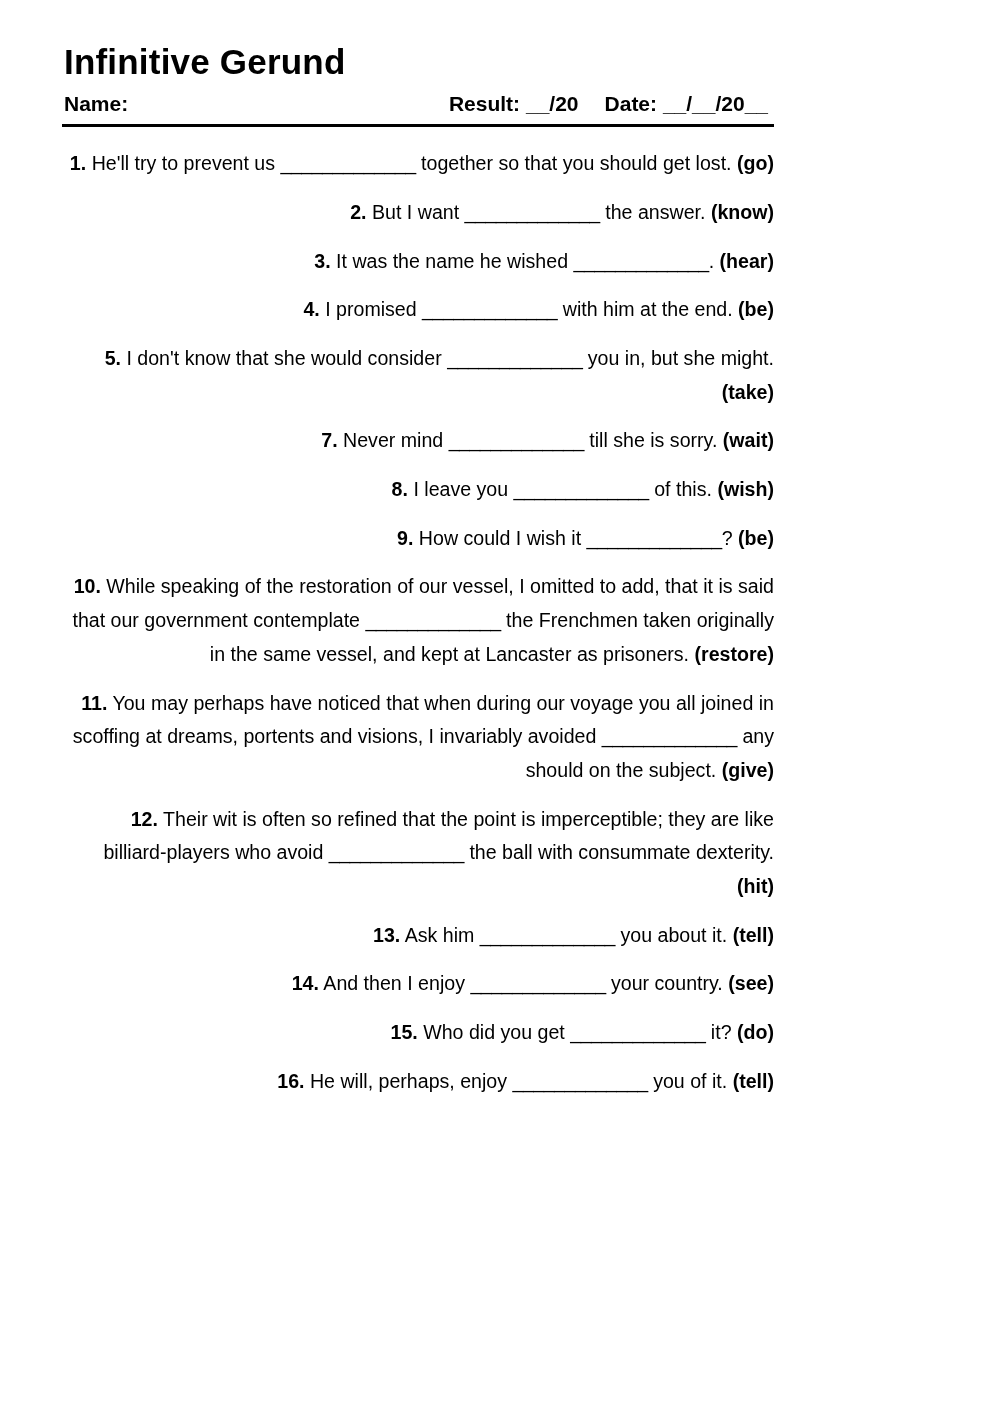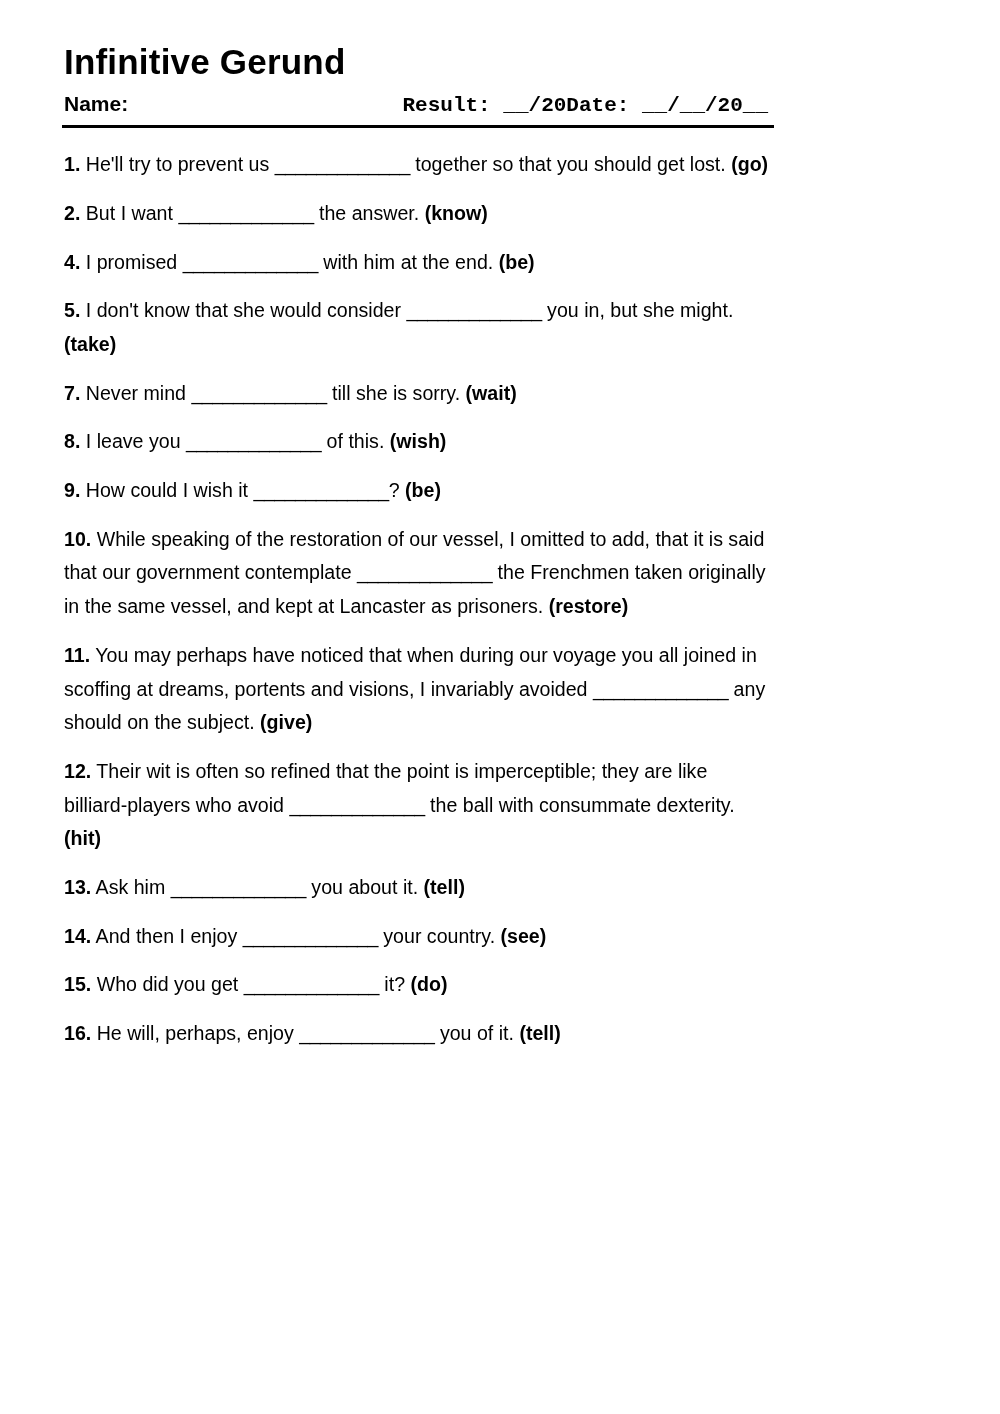--- a/index.html
+++ b/index.html
@@ -32,35 +32,35 @@
     display: flex;
     align-items: baseline;
     justify-content: space-between;
     font-size: 21px;
     font-weight: bold;
     padding: 0 6px 8px 2px;
   }
   .meta-right {
     display: flex;
     align-items: baseline;
-    font-family: Liberation Mono, monospace;
+    gap: 26px;
   }
   .meta-item {
     white-space: nowrap;
   }
   .rule {
     border: 0;
     border-top: 3px solid #000;
     margin: 0 0 20px 0;
   }
   .q {
     font-size: 19.6px;
     line-height: 1.72;
     margin: 0 0 15px 2px;
-    text-align: left;
+    text-align: right;
   }
   .q .num {
     font-weight: bold;
   }
   .q .cue {
     font-weight: bold;
   }
   .blank {
     font-weight: normal;
     letter-spacing: -0.5px;
@@ -85,20 +85,21 @@
         <span>__/__/20__</span>
       </span>
     </span>
   </div>
 
   <hr class="rule">
 
   <div id="questions">
       <p class="q"><span class="num">1.</span><span> He'll try to prevent us </span><span class="blank">_____________</span><span> together so that you should get lost. </span><span class="cue">(go)</span></p>
       <p class="q"><span class="num">2.</span><span> But I want </span><span class="blank">_____________</span><span> the answer. </span><span class="cue">(know)</span></p>
+      <p class="q"><span class="num">3.</span><span> It was the name he wished </span><span class="blank">_____________</span><span>. </span><span class="cue">(hear)</span></p>
       <p class="q"><span class="num">4.</span><span> I promised </span><span class="blank">_____________</span><span> with him at the end. </span><span class="cue">(be)</span></p>
       <p class="q"><span class="num">5.</span><span> I don't know that she would consider </span><span class="blank">_____________</span><span> you in, but she might. </span><span class="cue">(take)</span></p>
       <p class="q"><span class="num">7.</span><span> Never mind </span><span class="blank">_____________</span><span> till she is sorry. </span><span class="cue">(wait)</span></p>
       <p class="q"><span class="num">8.</span><span> I leave you </span><span class="blank">_____________</span><span> of this. </span><span class="cue">(wish)</span></p>
       <p class="q"><span class="num">9.</span><span> How could I wish it </span><span class="blank">_____________</span><span>? </span><span class="cue">(be)</span></p>
       <p class="q"><span class="num">10.</span><span> While speaking of the restoration of our vessel, I omitted to add, that it is said that our government contemplate </span><span class="blank">_____________</span><span> the Frenchmen taken originally in the same vessel, and kept at Lancaster as prisoners. </span><span class="cue">(restore)</span></p>
       <p class="q"><span class="num">11.</span><span> You may perhaps have noticed that when during our voyage you all joined in scoffing at dreams, portents and visions, I invariably avoided </span><span class="blank">_____________</span><span> any should on the subject. </span><span class="cue">(give)</span></p>
       <p class="q"><span class="num">12.</span><span> Their wit is often so refined that the point is imperceptible; they are like billiard-players who avoid </span><span class="blank">_____________</span><span> the ball with consummate dexterity. </span><span class="cue">(hit)</span></p>
       <p class="q"><span class="num">13.</span><span> Ask him </span><span class="blank">_____________</span><span> you about it. </span><span class="cue">(tell)</span></p>
       <p class="q"><span class="num">14.</span><span> And then I enjoy </span><span class="blank">_____________</span><span> your country. </span><span class="cue">(see)</span></p>

